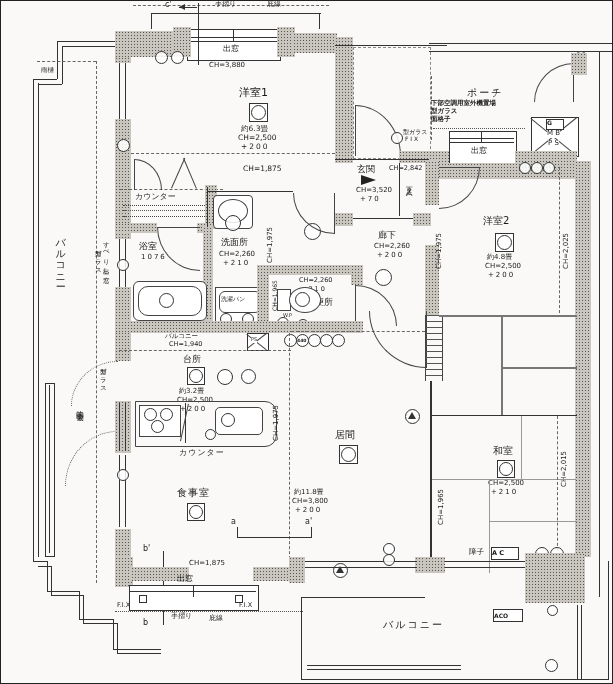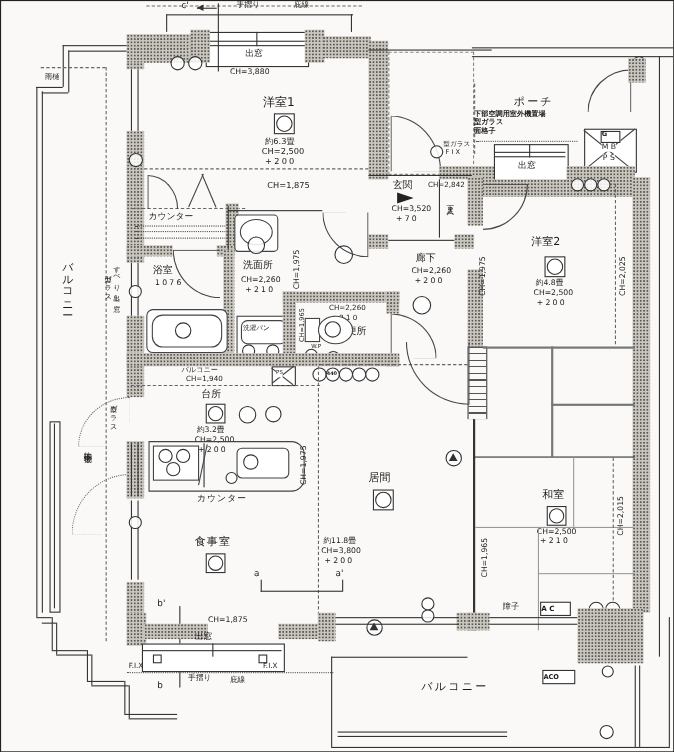--- a/index.html
+++ b/index.html
@@ -307,21 +307,21 @@
   <div class="lsym" style="left:496px;top:459px;width:16px;height:16px"></div>
   <div class="t" style="left:487px;top:479px;font-size:7px">CH=2,500</div>
   <div class="t" style="left:490px;top:488px;font-size:7px;letter-spacing:2px">+210</div>
   <div class="t vnum" style="left:437px;top:524px;font-size:7px">CH=1,965</div>
   <div class="t vnum" style="left:560px;top:486px;font-size:7px">CH=2,015</div>
   <div class="hl" style="left:431px;top:478px;width:144px;background:#999"></div>
   <div class="vl" style="left:520px;top:415px;height:63px;background:#999"></div>
   <div class="vl" style="left:488px;top:478px;height:94px;background:#999"></div>
   <div class="hl" style="left:488px;top:520px;width:88px;background:#999"></div>
   <div class="vd" style="left:556px;top:415px;height:140px"></div>
-  <div class="t" style="left:456px;top:547px;font-size:7.5px">障子</div>
+  <div class="t" style="left:468px;top:547px;font-size:7.5px">障子</div>
   <div class="box t tc" style="left:490px;top:546px;width:26px;height:11px;font-size:6.5px;line-height:11px">A C</div>
   <div class="c" style="left:534px;top:546px;width:12px;height:12px"></div>
   <div class="c" style="left:549px;top:546px;width:12px;height:12px"></div>
 
   <div class="t" style="left:176px;top:486px;font-size:10px;letter-spacing:1px">食事室</div>
   <div class="lsym" style="left:186px;top:502px;width:16px;height:16px"></div>
   <div class="t" style="left:188px;top:559px;font-size:7px">CH=1,875</div>
   <div class="t" style="left:142px;top:544px;font-size:8px">b'</div>
   <div class="vl" style="left:162px;top:550px;height:74px"></div>
   <div class="t" style="left:142px;top:618px;font-size:8px">b</div>

